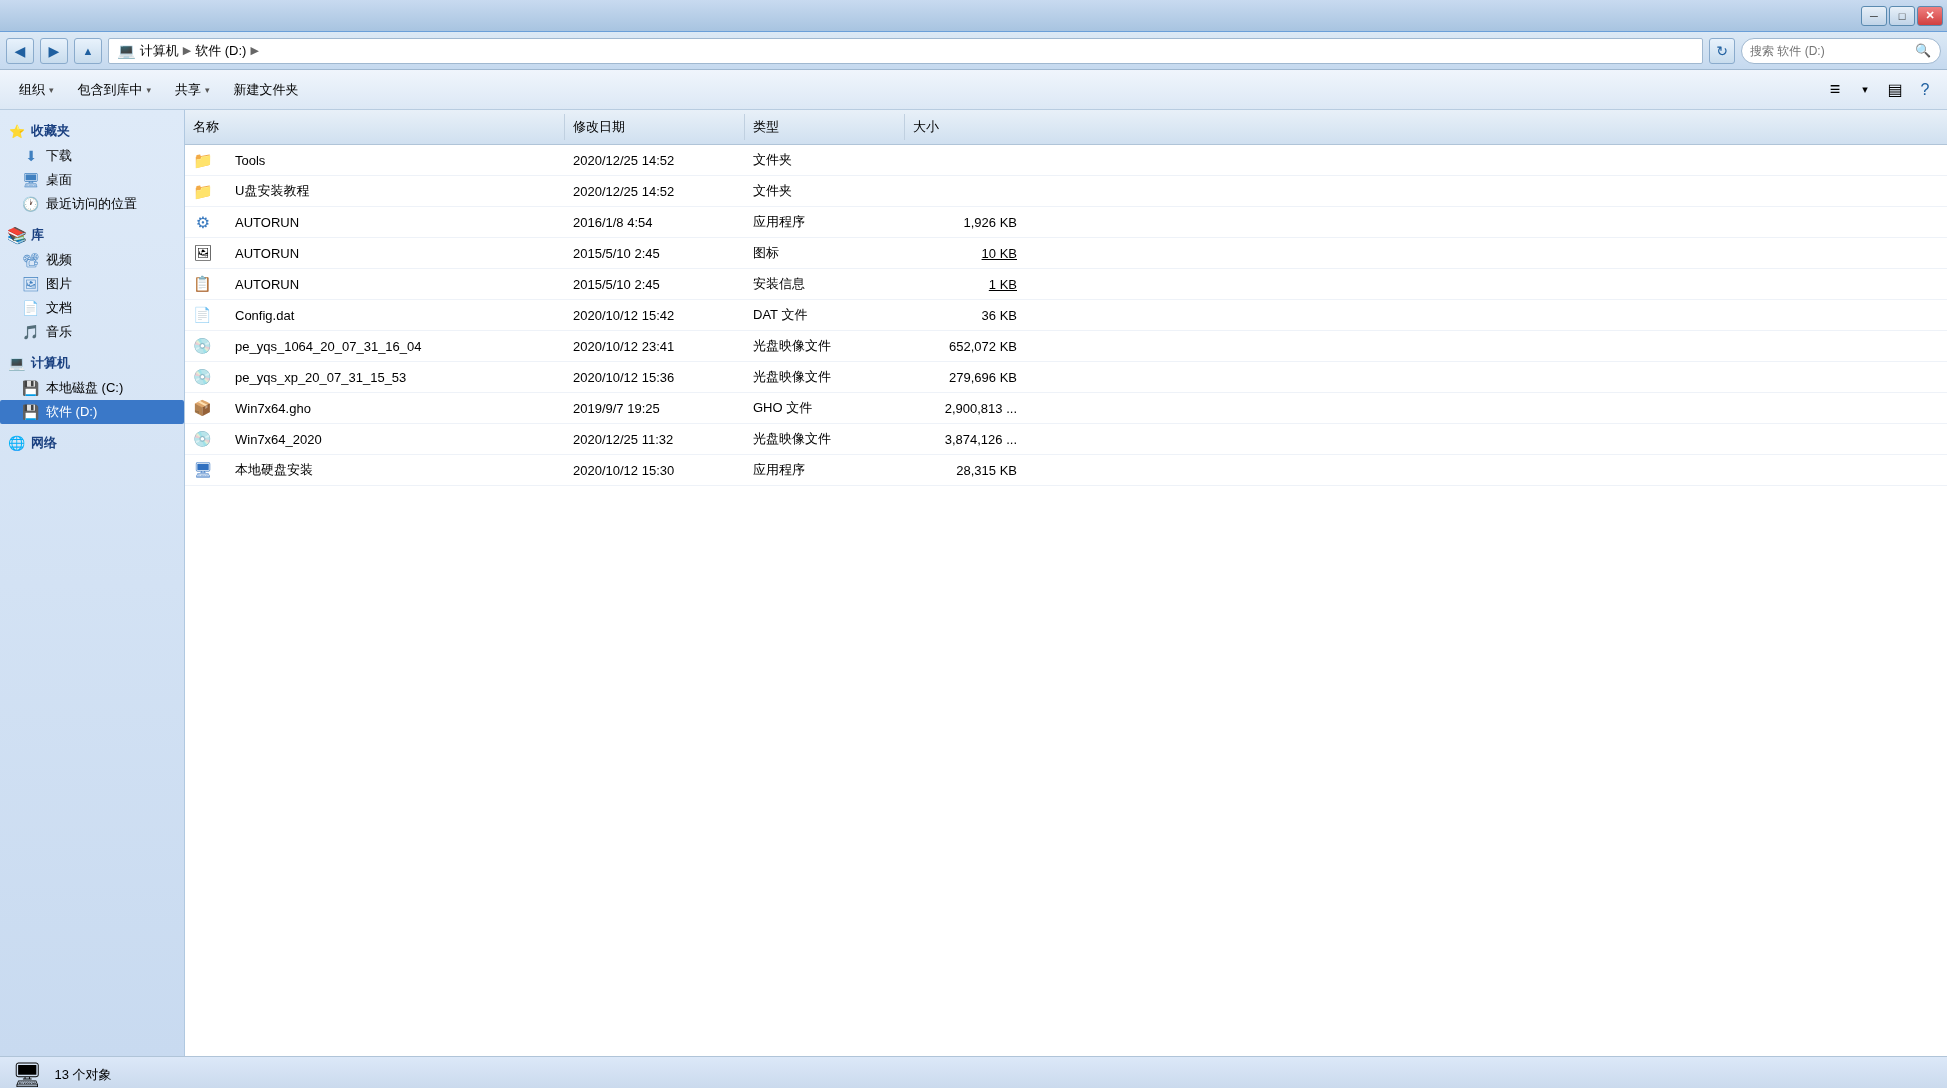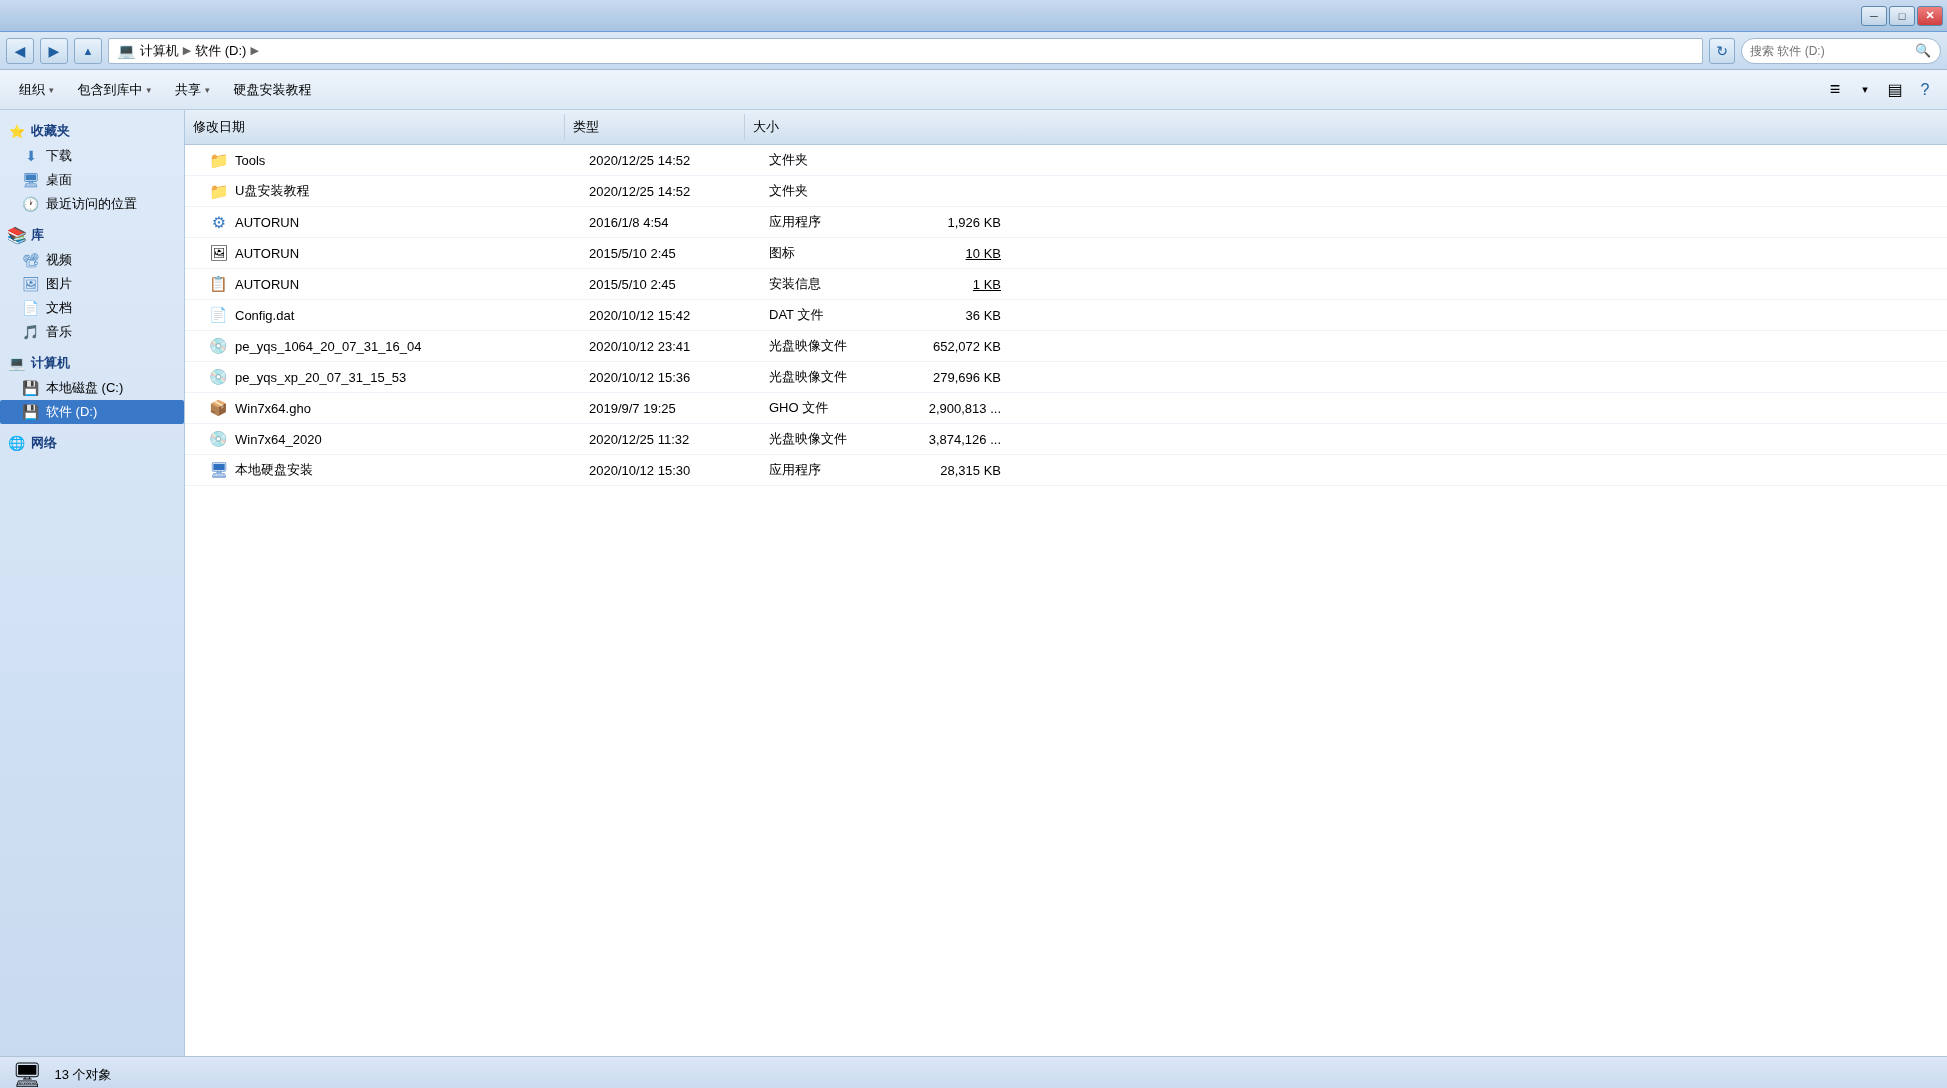--- a/index.html
+++ b/index.html
@@ -236,25 +236,25 @@
       grid-template-columns: 380px 180px 160px 120px;
       border-bottom: 1px solid #eef2f8;
       cursor: pointer;
     }
     .file-row.selected {
       background: #2060c0;
       color: white;
     }
     .file-row.selected .file-cell { color: white; }
     .file-cell {
-      padding: 5px 24px;
-      font-size: 13px;
-      display: flex;
-      align-items: center;
-      gap: 6px;
+      padding: 5px 8px;
+      font-size: 13px;
+      display: flex;
+      align-items: center;
+      gap: 22px;
       overflow: hidden;
       white-space: nowrap;
       text-overflow: ellipsis;
     }
     .file-icon {
       width: 20px;
       height: 20px;
       flex-shrink: 0;
       display: inline-flex;
       align-items: center;
@@ -333,21 +333,21 @@
   </button>
   <button class="tool-btn">
     <span>包含到库中</span>
     <span class="dropdown-arrow">▾</span>
   </button>
   <button class="tool-btn">
     <span>共享</span>
     <span class="dropdown-arrow">▾</span>
   </button>
   <button class="tool-btn">
-    <span>硬盘安装教程</span>
+    <span>新建文件夹</span>
   </button>
 
   <div class="toolbar-spacer"></div>
 
   <div class="view-btn" style="font-size:18px;">≡</div>
   <div class="view-btn" style="font-size:11px;">▾</div>
   <div class="view-btn" style="font-size:16px;">▤</div>
   <div class="view-btn" style="font-size:16px; color:#2060a0;">?</div>
 </div>
 
@@ -416,20 +416,21 @@
       <div class="sidebar-header">
         <span class="sidebar-icon" style="font-size:14px; color:#4080c0;">🌐</span>
         <span>网络</span>
       </div>
     </div>
   </div>
 
   <div class="file-area">
 
     <div class="file-list-header">
+      <div class="col-header">名称</div>
       <div class="col-header">修改日期</div>
       <div class="col-header">类型</div>
       <div class="col-header">大小</div>
     </div>
 
     <div id="file-list">
         <div class="file-row">
       <div class="file-cell">
         <span class="file-icon ico-folder"></span>
         <span>Tools</span>

